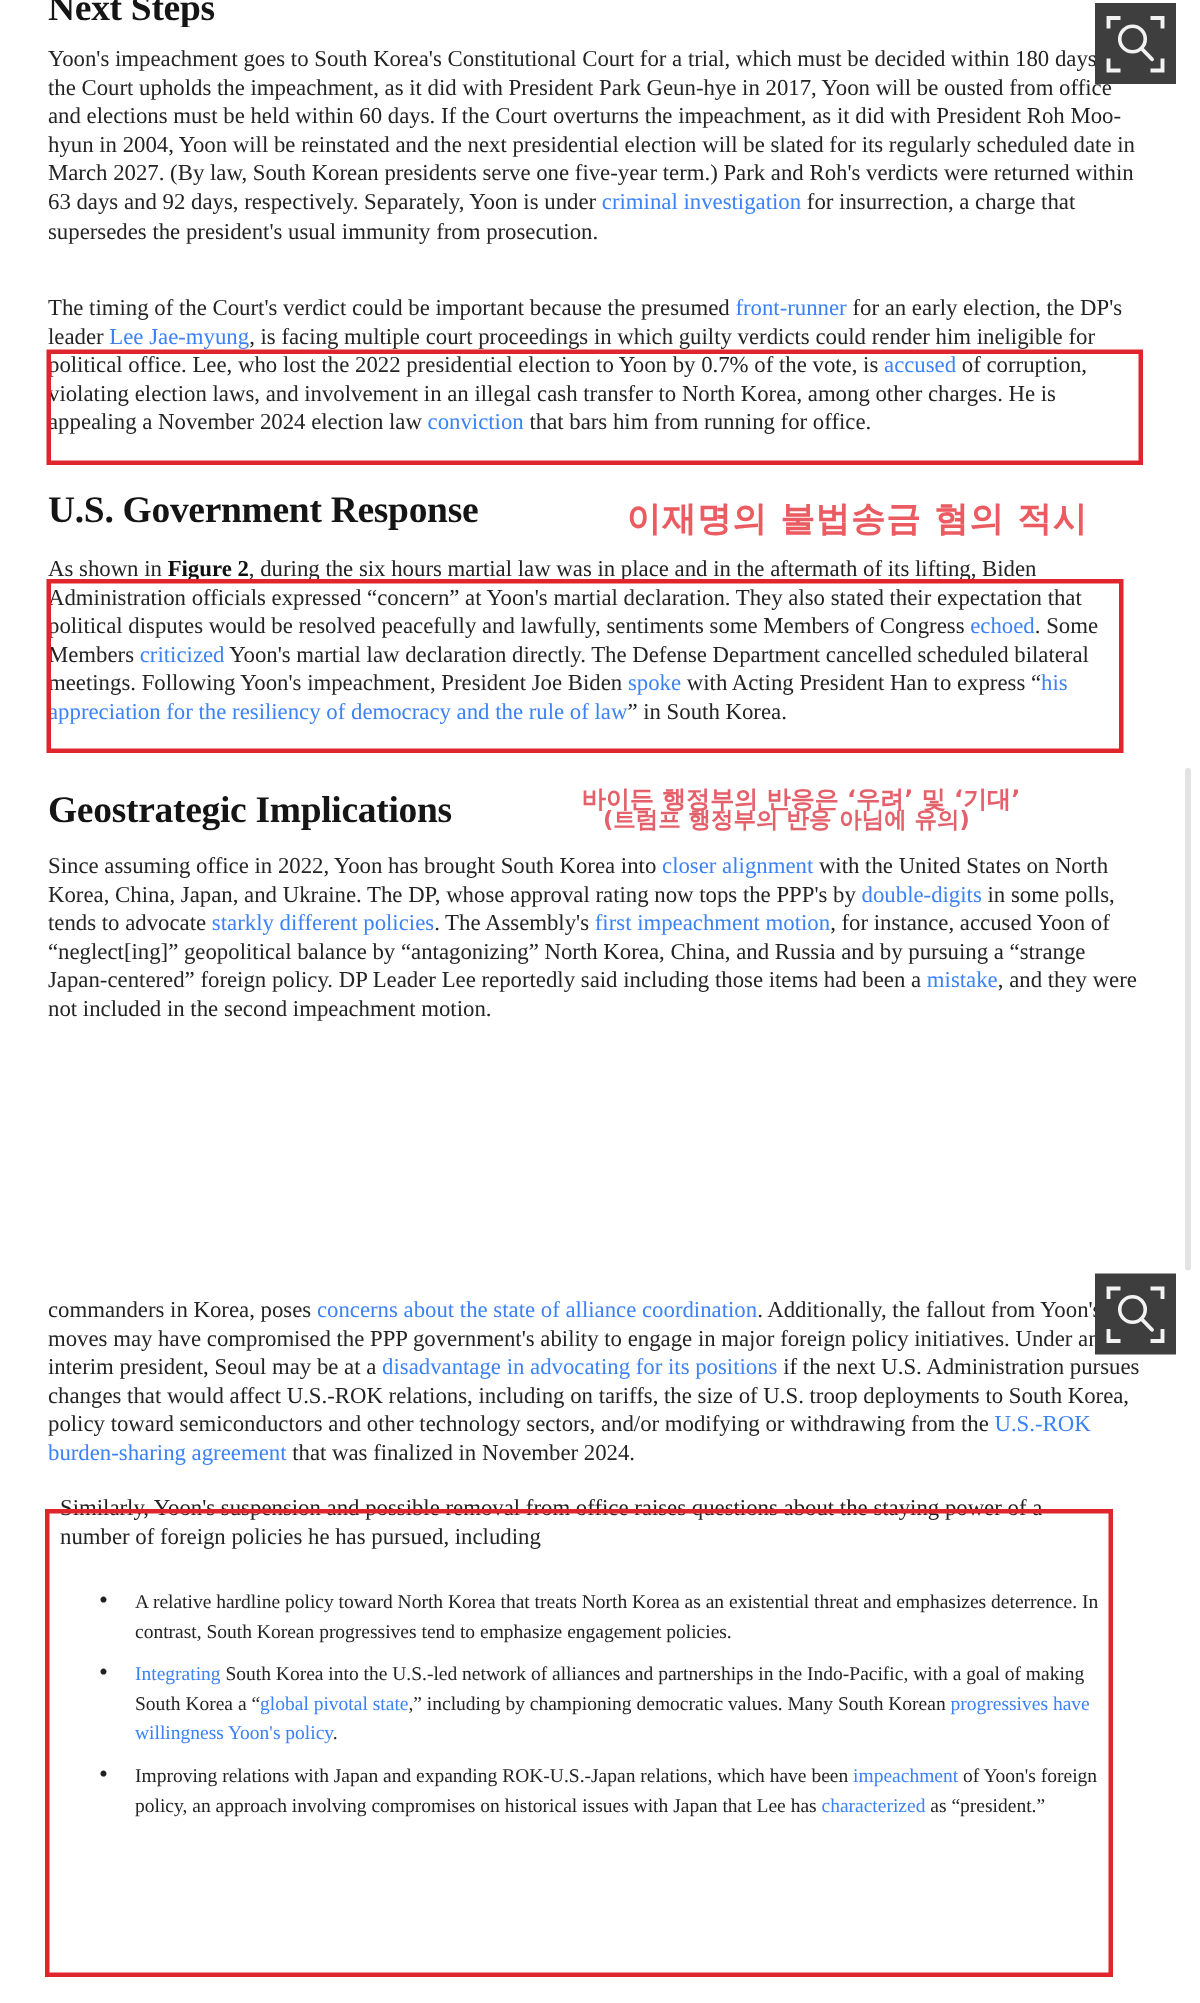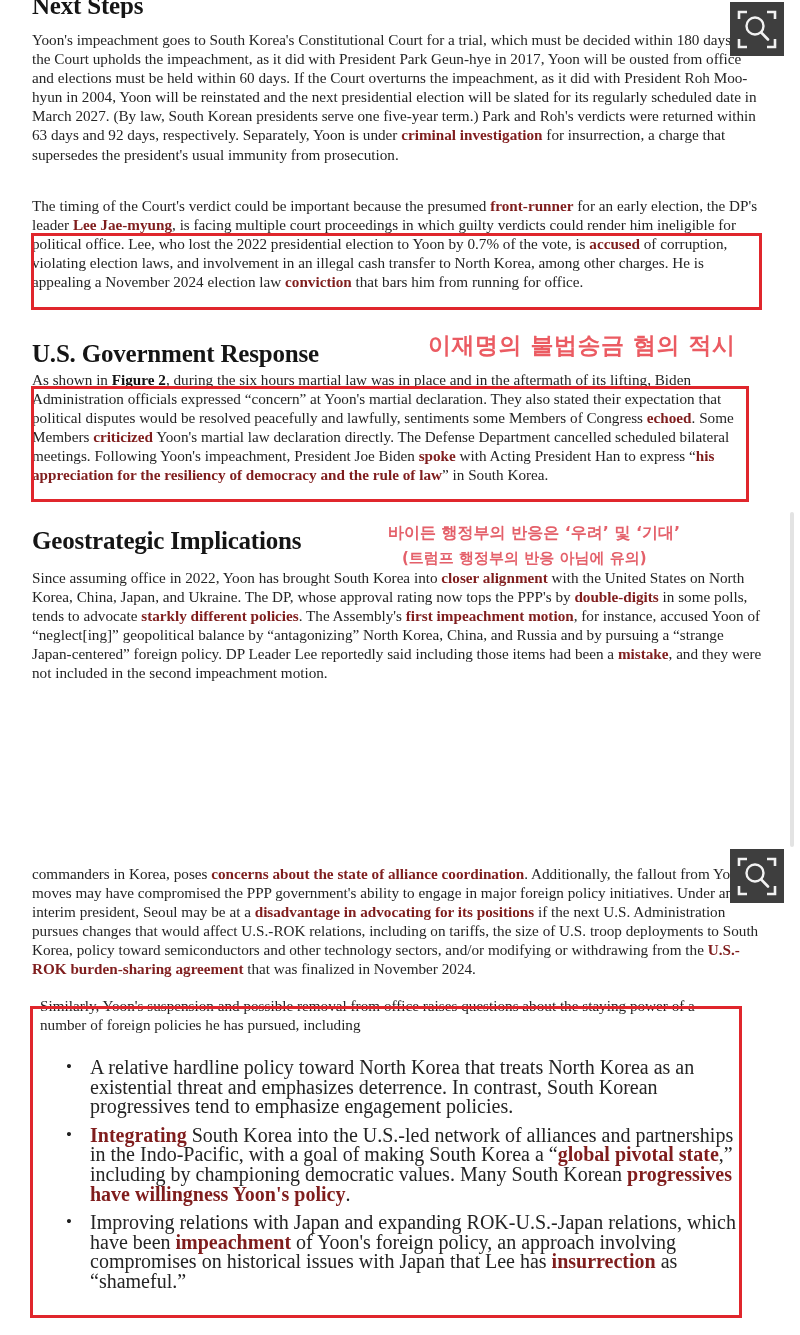--- a/index.html
+++ b/index.html
@@ -29,41 +29,41 @@
     line-height: 1.1;
   }
   .para {
     font-family: "Liberation Serif", serif;
     font-size: 15.2px;
     line-height: 19.1px;
     color: #242424;
     margin: 0;
     text-align: left;
   }
-  .lk { color: #7f1d1d; font-weight: bold; }
+  .lk { color: #3b82f6; }
   .bld { font-weight: bold; color:#101010; }
 
   
   .redbox {
     position: absolute;
     border: 3px solid #e0262c;
     pointer-events: none;
     background: transparent;
   }
   
   .kr {
     position: absolute;
     font-family: "DejaVu Sans", sans-serif;
     font-weight: bold;
     color: #e8545c;
     white-space: nowrap;
   }
   .kr-1 { font-size: 23px; letter-spacing: 0.5px; color:#eb5b62; }
   .kr-2 { font-size: 16px; color:#e4606a;margin-top:12px; }
-  .kr-3 { font-size: 15px; color:#e4606a;margin-top:12px; }
+  .kr-3 { font-size: 15px; color:#e4606a; }
 
   
   .mag {
     position: absolute;
     width: 54px; height: 54px;
     background: #3e3e3e;
     display: block;
   }
   .mag svg { display:block; width:54px; height:54px; }
 
@@ -77,21 +77,21 @@
   }
   .pagegap { position:absolute; left:0; width:800px; background:#ffffff; }
 
   
   ul.bullets { margin: 0; padding: 0 0 0 0; list-style: none; }
   ul.bullets li {
     position: relative;
     padding-left: 38px;
     margin-bottom: 9px;
     font-family: "Liberation Serif", serif;
-    font-size: 20px;
+    font-size: 13px;
     line-height: 19.6px;
     color: #242424;
   }
   ul.bullets li:before {
     content: "\2022";
     position: absolute;
     left: 14px;
     top: -1px;
     font-size: 17px;
     color: #202020;
@@ -103,51 +103,51 @@
 <div class="page">
 
   <div style="position:absolute; left:32px; top:-8px; width:420px; overflow:hidden; height:26px;">
     <h2 class="doc-heading">Next Steps</h2>
   </div>
 
   <div class="para" style="position:absolute; left:32px; top:30px; width:733px;"><span>Yoon's impeachment goes to South Korea's Constitutional Court for a trial, which must be decided within 180 days. If the Court upholds the impeachment, as it did with President Park Geun-hye in 2017, Yoon will be ousted from office and elections must be held within 60 days. If the Court overturns the impeachment, as it did with President Roh Moo-hyun in 2004, Yoon will be reinstated and the next presidential election will be slated for its regularly scheduled date in March 2027. (By law, South Korean presidents serve one five-year term.) Park and Roh's verdicts were returned within 63 days and 92 days, respectively. Separately, Yoon is under </span><span class="lk">criminal investigation</span><span> for insurrection, a charge that supersedes the president's usual immunity from prosecution.</span></div>
 
   <div class="para" style="position:absolute; left:32px; top:196px; width:733px;"><span>The timing of the Court's verdict could be important because the presumed </span><span class="lk">front-runner</span><span> for an early election, the DP's leader </span><span class="lk">Lee Jae-myung</span><span>, is facing multiple court proceedings in which guilty verdicts could render him ineligible for political office. Lee, who lost the 2022 presidential election to Yoon by 0.7% of the vote, is </span><span class="lk">accused</span><span> of corruption, violating election laws, and involvement in an illegal cash transfer to North Korea, among other charges. He is appealing a November 2024 election law </span><span class="lk">conviction</span><span> that bars him from running for office.</span></div>
 
-  <h2 class="doc-heading" style="position:absolute; left:32px; top:340px;">U.S. Government Response</h2>
+  <h2 class="doc-heading" style="position:absolute; left:32px; top:327px;">U.S. Government Response</h2>
 
   <div class="para" style="position:absolute; left:32px; top:370px; width:733px;"><span>As shown in </span><span class="bld">Figure 2</span><span>, during the six hours martial law was in place and in the aftermath of its lifting, Biden Administration officials expressed “concern” at Yoon's martial declaration. They also stated their expectation that political disputes would be resolved peacefully and lawfully, sentiments some Members of Congress </span><span class="lk">echoed</span><span>. Some Members </span><span class="lk">criticized</span><span> Yoon's martial law declaration directly. The Defense Department cancelled scheduled bilateral meetings. Following Yoon's impeachment, President Joe Biden </span><span class="lk">spoke</span><span> with Acting President Han to express “</span><span class="lk">his appreciation for the resiliency of democracy and the rule of law</span><span>” in South Korea.</span></div>
 
   <h2 class="doc-heading" style="position:absolute; left:32px; top:527px;">Geostrategic Implications</h2>
 
   <div class="para" style="position:absolute; left:32px; top:568px; width:733px;"><span>Since assuming office in 2022, Yoon has brought South Korea into </span><span class="lk">closer alignment</span><span> with the United States on North Korea, China, Japan, and Ukraine. The DP, whose approval rating now tops the PPP's by </span><span class="lk">double-digits</span><span> in some polls, tends to advocate </span><span class="lk">starkly different policies</span><span>. The Assembly's </span><span class="lk">first impeachment motion</span><span>, for instance, accused Yoon of “neglect[ing]” geopolitical balance by “antagonizing” North Korea, China, and Russia and by pursuing a “strange Japan-centered” foreign policy. DP Leader Lee reportedly said including those items had been a </span><span class="lk">mistake</span><span>, and they were not included in the second impeachment motion.</span></div>
 </div>
 
 <div class="pagegap" style="top:716px; height:140px;"></div>
 
 <div class="page" style="top:856px;">
 
   <div class="para" style="position:absolute; left:32px; top:8px; width:733px;"><span> commanders in Korea, poses </span><span class="lk">concerns about the state of alliance coordination</span><span>. Additionally, the fallout from Yoon's moves may have compromised the PPP government's ability to engage in major foreign policy initiatives. Under an interim president, Seoul may be at a </span><span class="lk">disadvantage in advocating for its positions</span><span> if the next U.S. Administration pursues changes that would affect U.S.-ROK relations, including on tariffs, the size of U.S. troop deployments to South Korea, policy toward semiconductors and other technology sectors, and/or modifying or withdrawing from the </span><span class="lk">U.S.-ROK burden-sharing agreement</span><span> that was finalized in November 2024.</span></div>
 
   <div class="para" style="position:absolute; left:40px; top:140px; width:700px;"><span>Similarly, Yoon's suspension and possible removal from office raises questions about the staying power of a number of foreign policies he has pursued, including</span></div>
 
   <ul class="bullets" style="position:absolute; left:52px; top:202px; width:690px;">
     <li><span>A relative hardline policy toward North Korea that treats North Korea as an existential threat and emphasizes deterrence. In contrast, South Korean progressives tend to emphasize engagement policies.</span></li>
     <li><span class="lk">Integrating</span><span> South Korea into the U.S.-led network of alliances and partnerships in the Indo-Pacific, with a goal of making South Korea a “</span><span class="lk">global pivotal state</span><span>,” including by championing democratic values. Many South Korean </span><span class="lk">progressives have willingness Yoon's policy</span><span>.</span></li>
-    <li><span>Improving relations with Japan and expanding ROK-U.S.-Japan relations, which have been </span><span class="lk">impeachment</span><span> of Yoon's foreign policy, an approach involving compromises on historical issues with Japan that Lee has </span><span class="lk">insurrection</span><span> as “shameful.”</span></li>
+    <li><span>Improving relations with Japan and expanding ROK-U.S.-Japan relations, which have been </span><span class="lk">impeachment</span><span> of Yoon's foreign policy, an approach involving compromises on historical issues with Japan that Lee has </span><span class="lk">characterized</span><span> as “president.”</span></li>
   </ul>
 </div>
 
 <div class="redbox" style="left:31px; top:233px; width:731px; height:77px;"></div>
 
 <div class="redbox" style="left:31px; top:386px; width:718px; height:116px;"></div>
 
 <div class="redbox" style="left:30px; top:1006px; width:712px; height:312px;"></div>
 
-<div class="kr kr-1" style="left:428px; top:330px;">이재명의 불법송금 혐의 적시</div>
+<div class="kr kr-1" style="left:418px; top:330px;">이재명의 불법송금 혐의 적시</div>
 
 <div class="kr kr-2" style="left:388px; top:511px;">바이든 행정부의 반응은 ‘우려’ 및 ‘기대’</div>
 
 <div class="kr kr-3" style="left:402px; top:537px;">(트럼프 행정부의 반응 아님에 유의)</div>
 
 <div class="scrolltrack" style="top:512px; height:335px;"></div>
 
 <div class="mag" style="left:730px; top:2px;">
   <svg viewBox="0 0 54 54" aria-hidden="true">
     <g fill="none" stroke="#f2f2f2" stroke-width="2.6">

